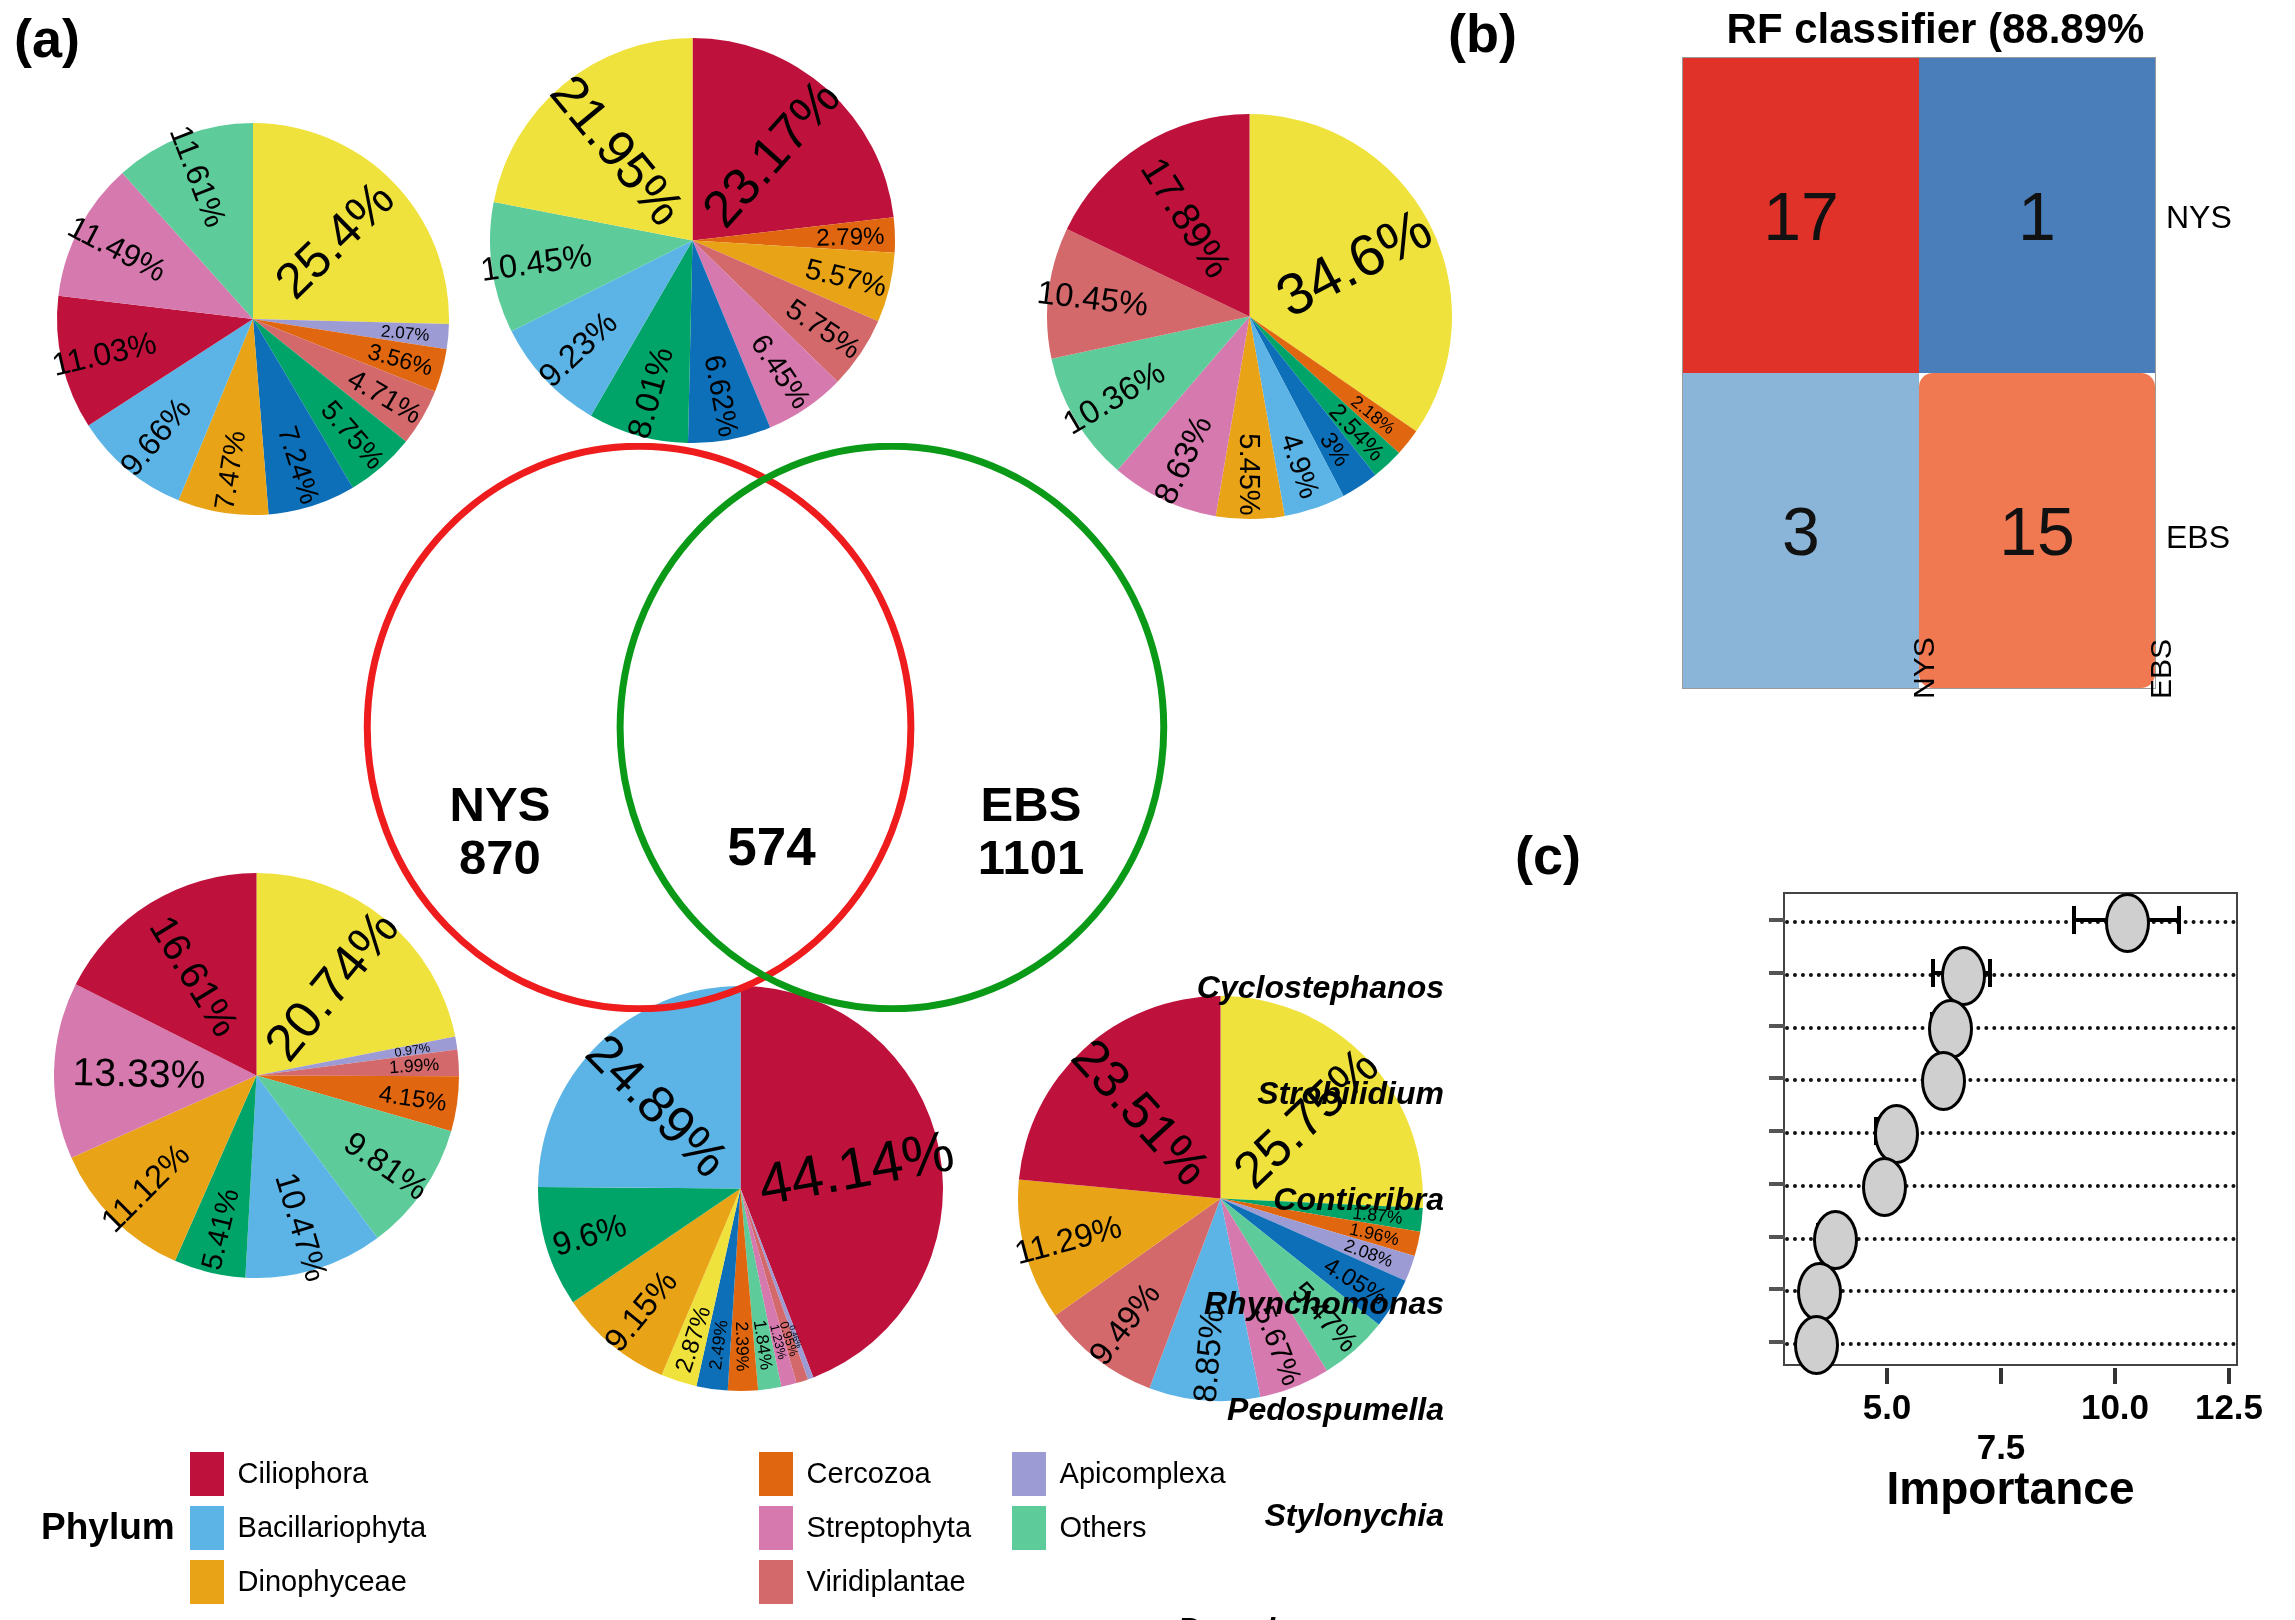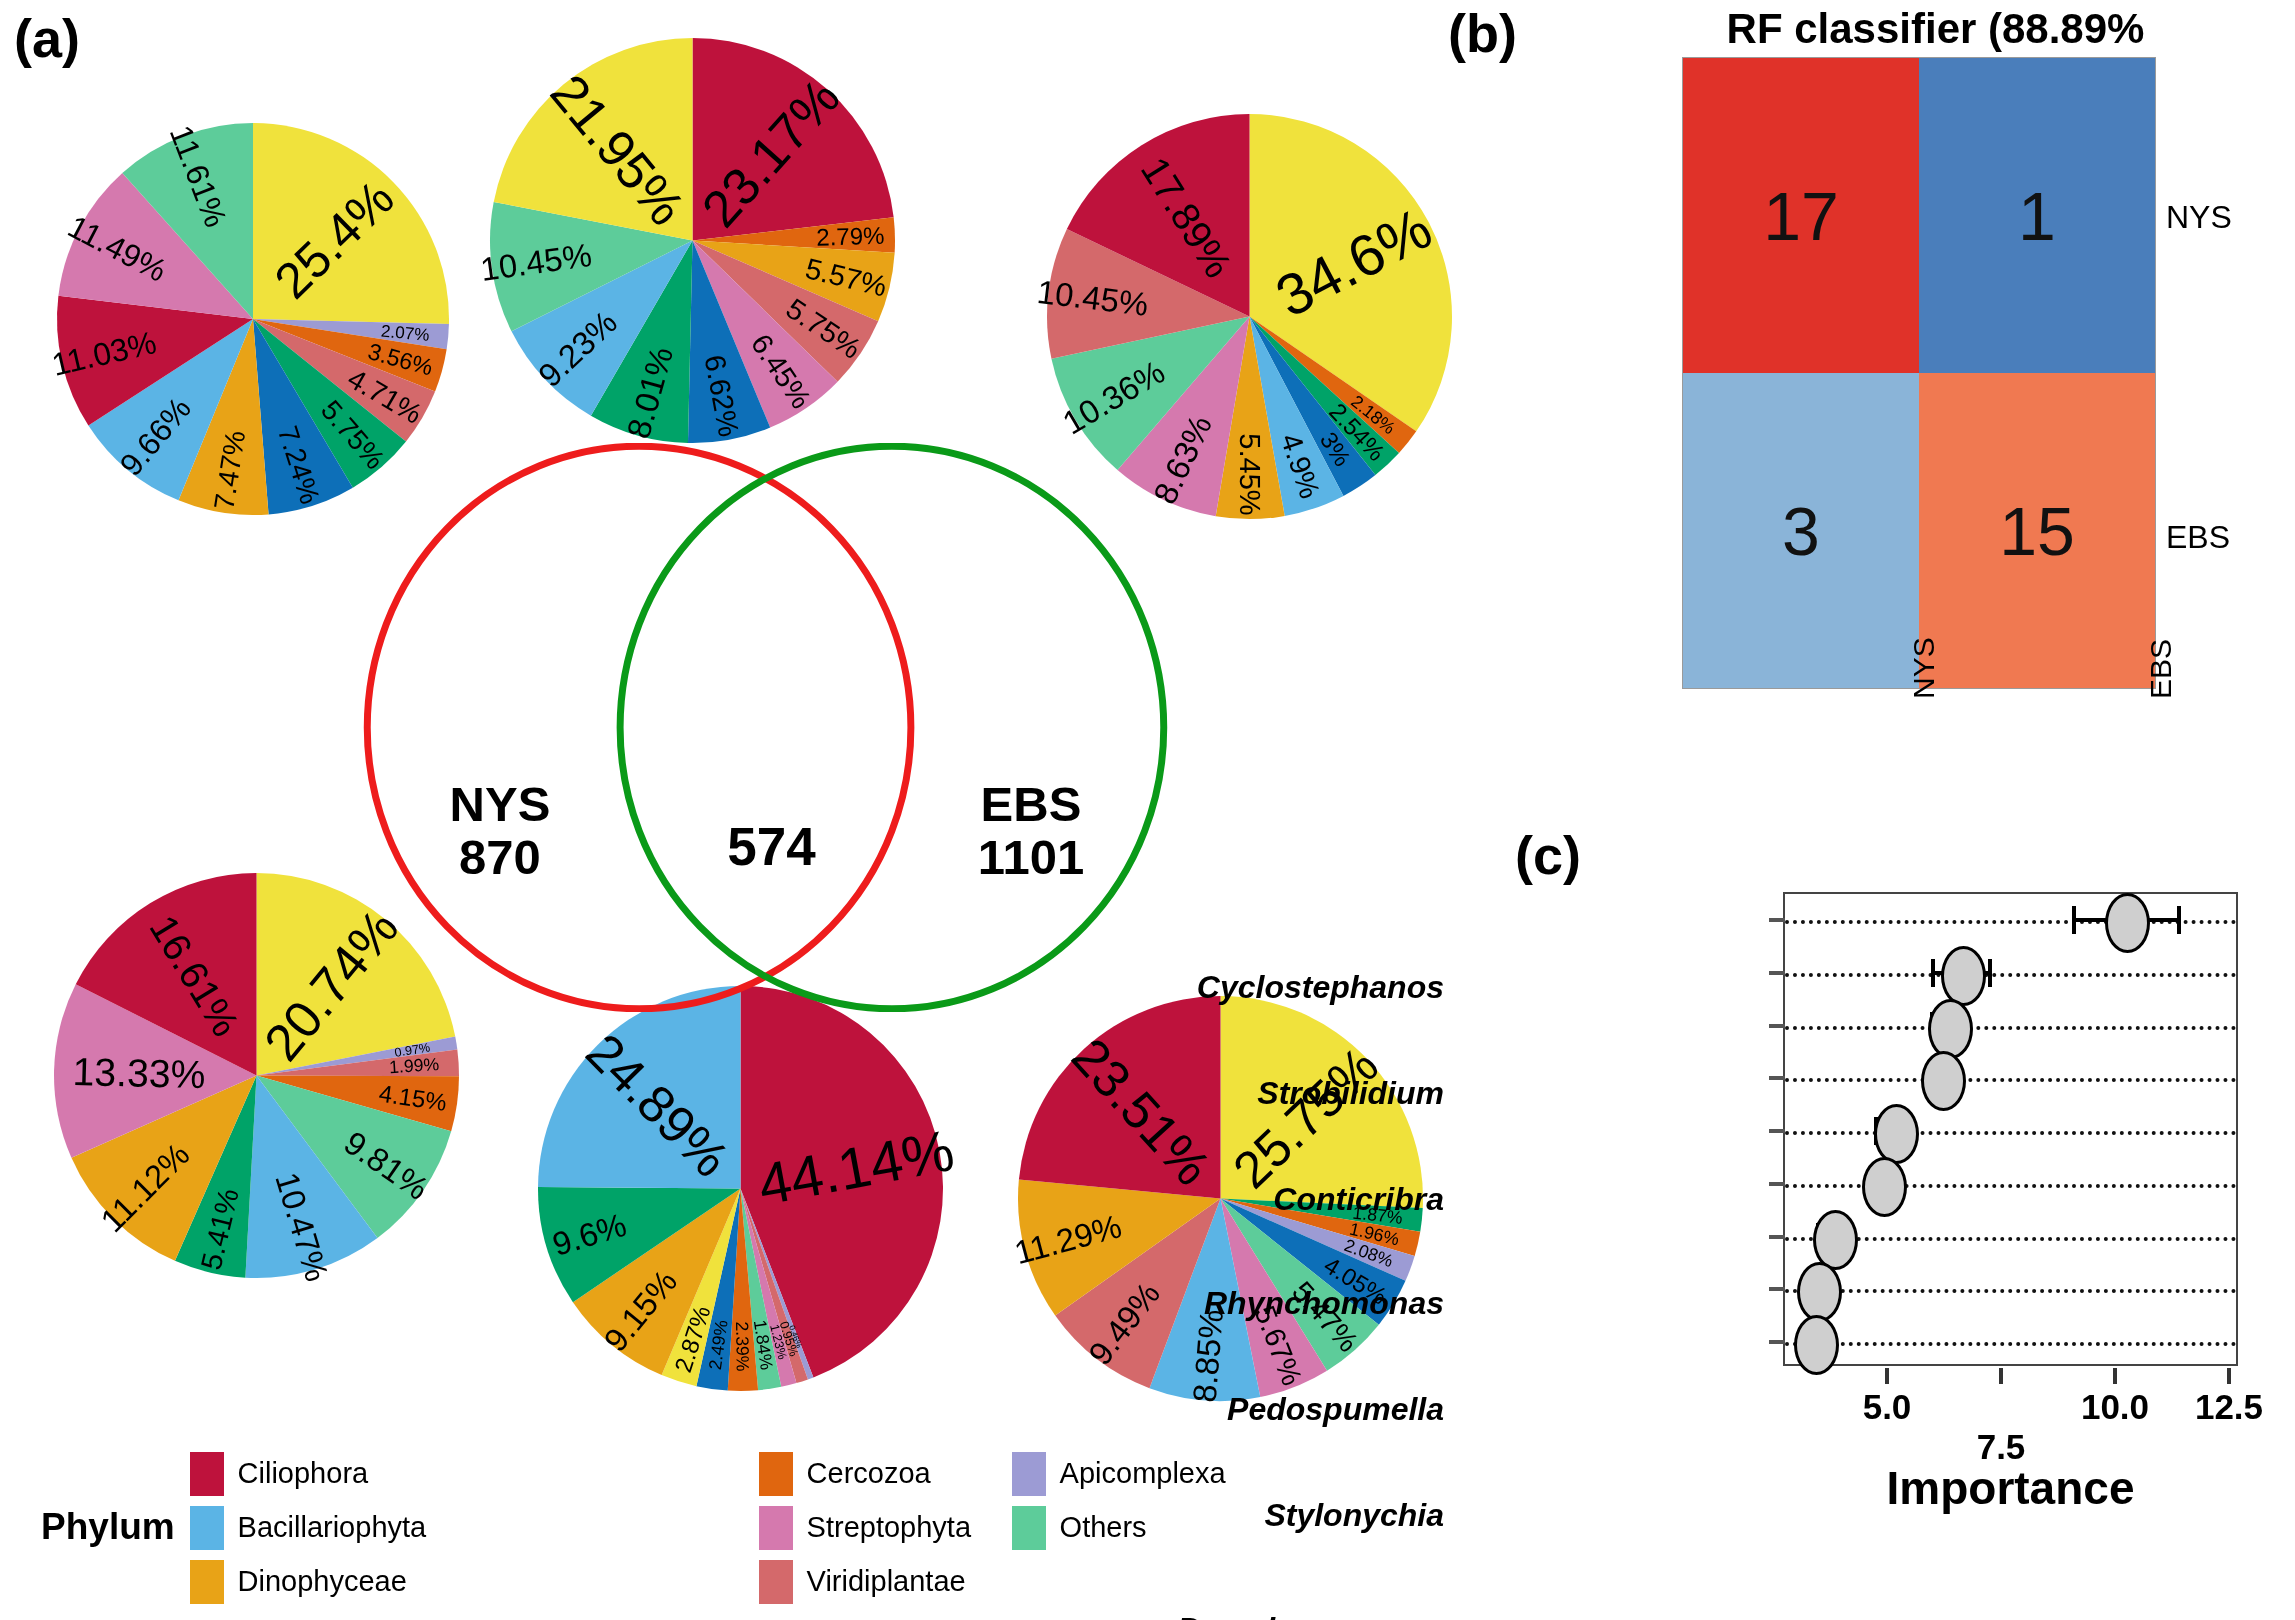--- a/index.html
+++ b/index.html
@@ -232,21 +232,21 @@
 </div>
 
 <div class="panel-tag" style="left:1448px;top:6.3px;">(b)</div>
 
 <div id="panel-b">
   <div class="btitle">RF classifier (88.89% correct)</div>
   <div class="cm" id="cm-grid">
       <div class="cm-cell" style="background: rgb(224, 50, 41);">17</div>
       <div class="cm-cell" style="background: rgb(74, 126, 187);">1</div>
       <div class="cm-cell" style="background: rgb(138, 180, 216);">3</div>
-      <div class="cm-cell" style="background: rgb(240, 121, 81);">15</div>
+      <div class="cm-cell" style="background: rgb(240, 121, 81); border-radius: 14px;">15</div>
     </div>
   <div class="cm-rowlab" style="top:199px;">NYS</div>
   <div class="cm-rowlab" style="top:519px;">EBS</div>
   <div class="cm-collab" style="left:465px;top:699px;">NYS</div>
   <div class="cm-collab" style="left:702px;top:699px;">EBS</div>
 </div>
 
 <div class="panel-tag" style="left:1515px;top:828px;">(c)</div>
 
 <div id="panel-c">

